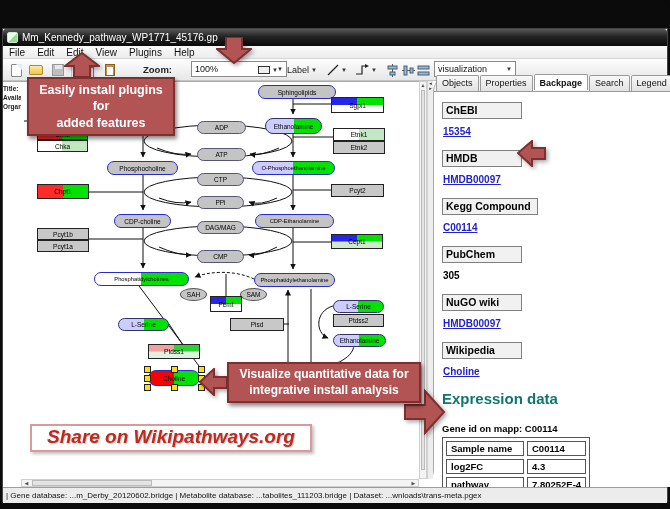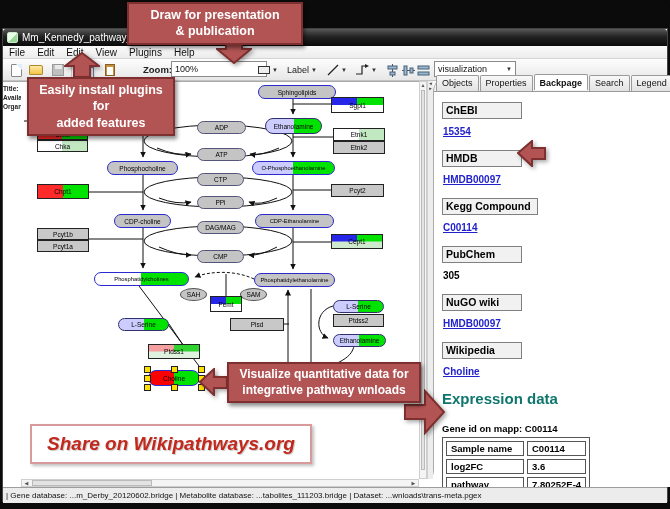--- a/index.html
+++ b/index.html
@@ -65,21 +65,21 @@
   .g-halfrg { background:linear-gradient(90deg,#ff2a2a 0 50%,#00e300 50% 100%); }
   .g-halfwg { background:linear-gradient(90deg,#ffffff 0 50%,#c2e8c2 50% 100%); }
   .g-expr1 { background-image:linear-gradient(90deg,#2626e8 0 50%,#00e300 50% 100%); background-size:100% 50%; background-repeat:no-repeat; background-color:#fff; }
   .g-expr2 { background-image:linear-gradient(90deg,#2626e8 0 50%,#00e300 50% 100%); background-size:100% 50%; background-repeat:no-repeat; background-color:#cfe9cf; }
   .g-expr3 { background-image:linear-gradient(90deg,#f4a0a0 0 50%,#2fd32f 50% 100%); background-size:100% 50%; background-repeat:no-repeat; background-color:#dff2df; }
   .handle { position:absolute; width:7px; height:7px; background:#ffe000; border:1px solid #222; z-index:3; }
 
   
   .callout { position:absolute; z-index:50; background:#b25454; border:2px solid #7e2f2f; color:#fff; font-weight:bold; text-align:center; font-size:12.5px; line-height:1.3; padding:3px 4px; box-shadow:2px 3px 4px rgba(0,0,0,.45); }
   .callout-arrow { position:absolute; z-index:49; filter:drop-shadow(2px 2px 2px rgba(0,0,0,.35)); }
-  #share-box { position:absolute; left:30px; top:424px; width:282px; height:40px; z-index:50; background:#fff; border:2px solid #d89b9b; display:flex; align-items:center; justify-content:center; box-shadow:2px 2px 3px rgba(0,0,0,.25); }
+  #share-box { position:absolute; left:30px; top:424px; width:282px; height:28px; z-index:50; background:#fff; border:2px solid #d89b9b; display:flex; justify-content:center; box-shadow:2px 2px 3px rgba(0,0,0,.25); }
   #share-box span { font-size:19px; font-weight:bold; font-style:italic; color:#c2281c; text-shadow:1px 1px 1px #c9c9c9; }
 
   
   .icon-new { width:11px; height:13px; background:#fff; border:1px solid #888; border-radius:1px; position:relative; }
   .icon-new::after { content:""; position:absolute; right:-1px; top:-1px; border:3px solid #dfeef8; border-left-color:transparent; border-bottom-color:transparent; }
   .icon-open { width:14px; height:10px; background:linear-gradient(#ffe9a8,#f4c544); border:1px solid #b08a28; border-radius:1px 2px 1px 1px; }
   .icon-save { width:12px; height:12px; background:#bfbfbf; border:1px solid #999; position:relative; }
   .icon-save::after { content:""; position:absolute; left:2px; top:0; width:7px; height:4px; background:#e8e8e8; }
   .icon-copy { width:9px; height:11px; background:#fff; border:1px solid #7a7aa8; box-shadow:3px 2px 0 -1px #fff, 3px 2px 0 0 #7a7aa8; }
   .icon-paste { width:10px; height:12px; background:#c8913f; border:1px solid #8a5f22; position:relative; }
@@ -119,21 +119,21 @@
           <span class="icon-save"></span>
         </div>
       <div class="sep" style="left:68px"></div>
       <div class="tbtn" style="left:74px">
           <span class="icon-copy"></span>
         </div>
       <div class="tbtn" style="left:98px">
           <span class="icon-paste"></span>
         </div>
       <span class="tlabel" style="left:140px">Zoom:</span>
-      <div class="combo" style="left:168px; width:96px">
+      <div class="combo" style="left:188px; width:96px">
         <span>100%</span>
         <span class="arrow">▼</span>
       </div>
       <div class="tbtn" style="left:252px; width:26px">
         <span class="icon-rect"></span>
           <span class="dd">▼</span>
       </div>
       <div class="tbtn" style="left:282px; width:34px">
         <span class="mini">Label</span>
           <span class="dd">▼</span>
@@ -295,60 +295,56 @@
         <div class="bp-expr">Expression data</div>
         <div class="bp-geneid">Gene id on mapp: C00114</div>
         <table class="expr">
           <tbody>
               <tr>
             <td>Sample name</td>
             <td>C00114</td>
           </tr>
           <tr>
             <td>log2FC</td>
-            <td>3.6</td>
+            <td>4.3</td>
           </tr>
           <tr>
             <td>pathway</td>
             <td>7.80252E-4</td>
           </tr>
 
         </tbody>
           </table>
       </div>
     </div>
 
     <div id="statusbar">
       <span>| Gene database: ...m_Derby_20120602.bridge | Metabolite database: ...tabolites_111203.bridge | Dataset: ...wnloads\trans-meta.pgex</span>
     </div>
   </div>
 
-  <div class="callout" style="left:127px; top:2px; width:176px;">
-    <div>Draw for presentation</div>
-    <div>&amp; publication</div>
-  </div>
   <svg class="callout-arrow" style="left:216px; top:37px;" width="36" height="27">
     <polygon points="10,0 26,0 26,12 35,12 18,26 1,12 10,12" fill="#b25454" stroke="#7e2f2f" stroke-width="2"></polygon>
   </svg>
 
   <div class="callout" style="left:27px; top:77px; width:148px;">
     <div>Easily install plugins for</div>
     <div>added features</div>
   </div>
   <svg class="callout-arrow" style="left:64px; top:52px;" width="36" height="26">
     <polygon points="1,14 18,1 35,14 26,14 26,25 10,25 10,14" fill="#b25454" stroke="#7e2f2f" stroke-width="2"></polygon>
   </svg>
 
   <svg class="callout-arrow" style="left:517px; top:140px;" width="29" height="27">
     <polygon points="1,13 15,1 15,8 28,8 28,19 15,19 15,26" fill="#b25454" stroke="#7e2f2f" stroke-width="2"></polygon>
   </svg>
 
   <div class="callout" style="left:227px; top:362px; width:194px; font-size:12px;">
     <div>Visualize quantitative data  for</div>
-    <div>integrative pathway wnloads</div>
+    <div>integrative install analysis</div>
   </div>
   <svg class="callout-arrow" style="left:199px; top:368px;" width="29" height="28">
     <polygon points="1,14 15,1 15,9 28,9 28,20 15,20 15,27" fill="#b25454" stroke="#7e2f2f" stroke-width="2"></polygon>
   </svg>
   <svg class="callout-arrow" style="left:404px; top:389px;" width="42" height="46">
     <polygon points="1,16 21,16 21,2 40,23 21,44 21,30 1,30" fill="#b25454" stroke="#7e2f2f" stroke-width="2"></polygon>
   </svg>
 
   <div id="share-box">
     <span>Share on Wikipathways.org</span>

